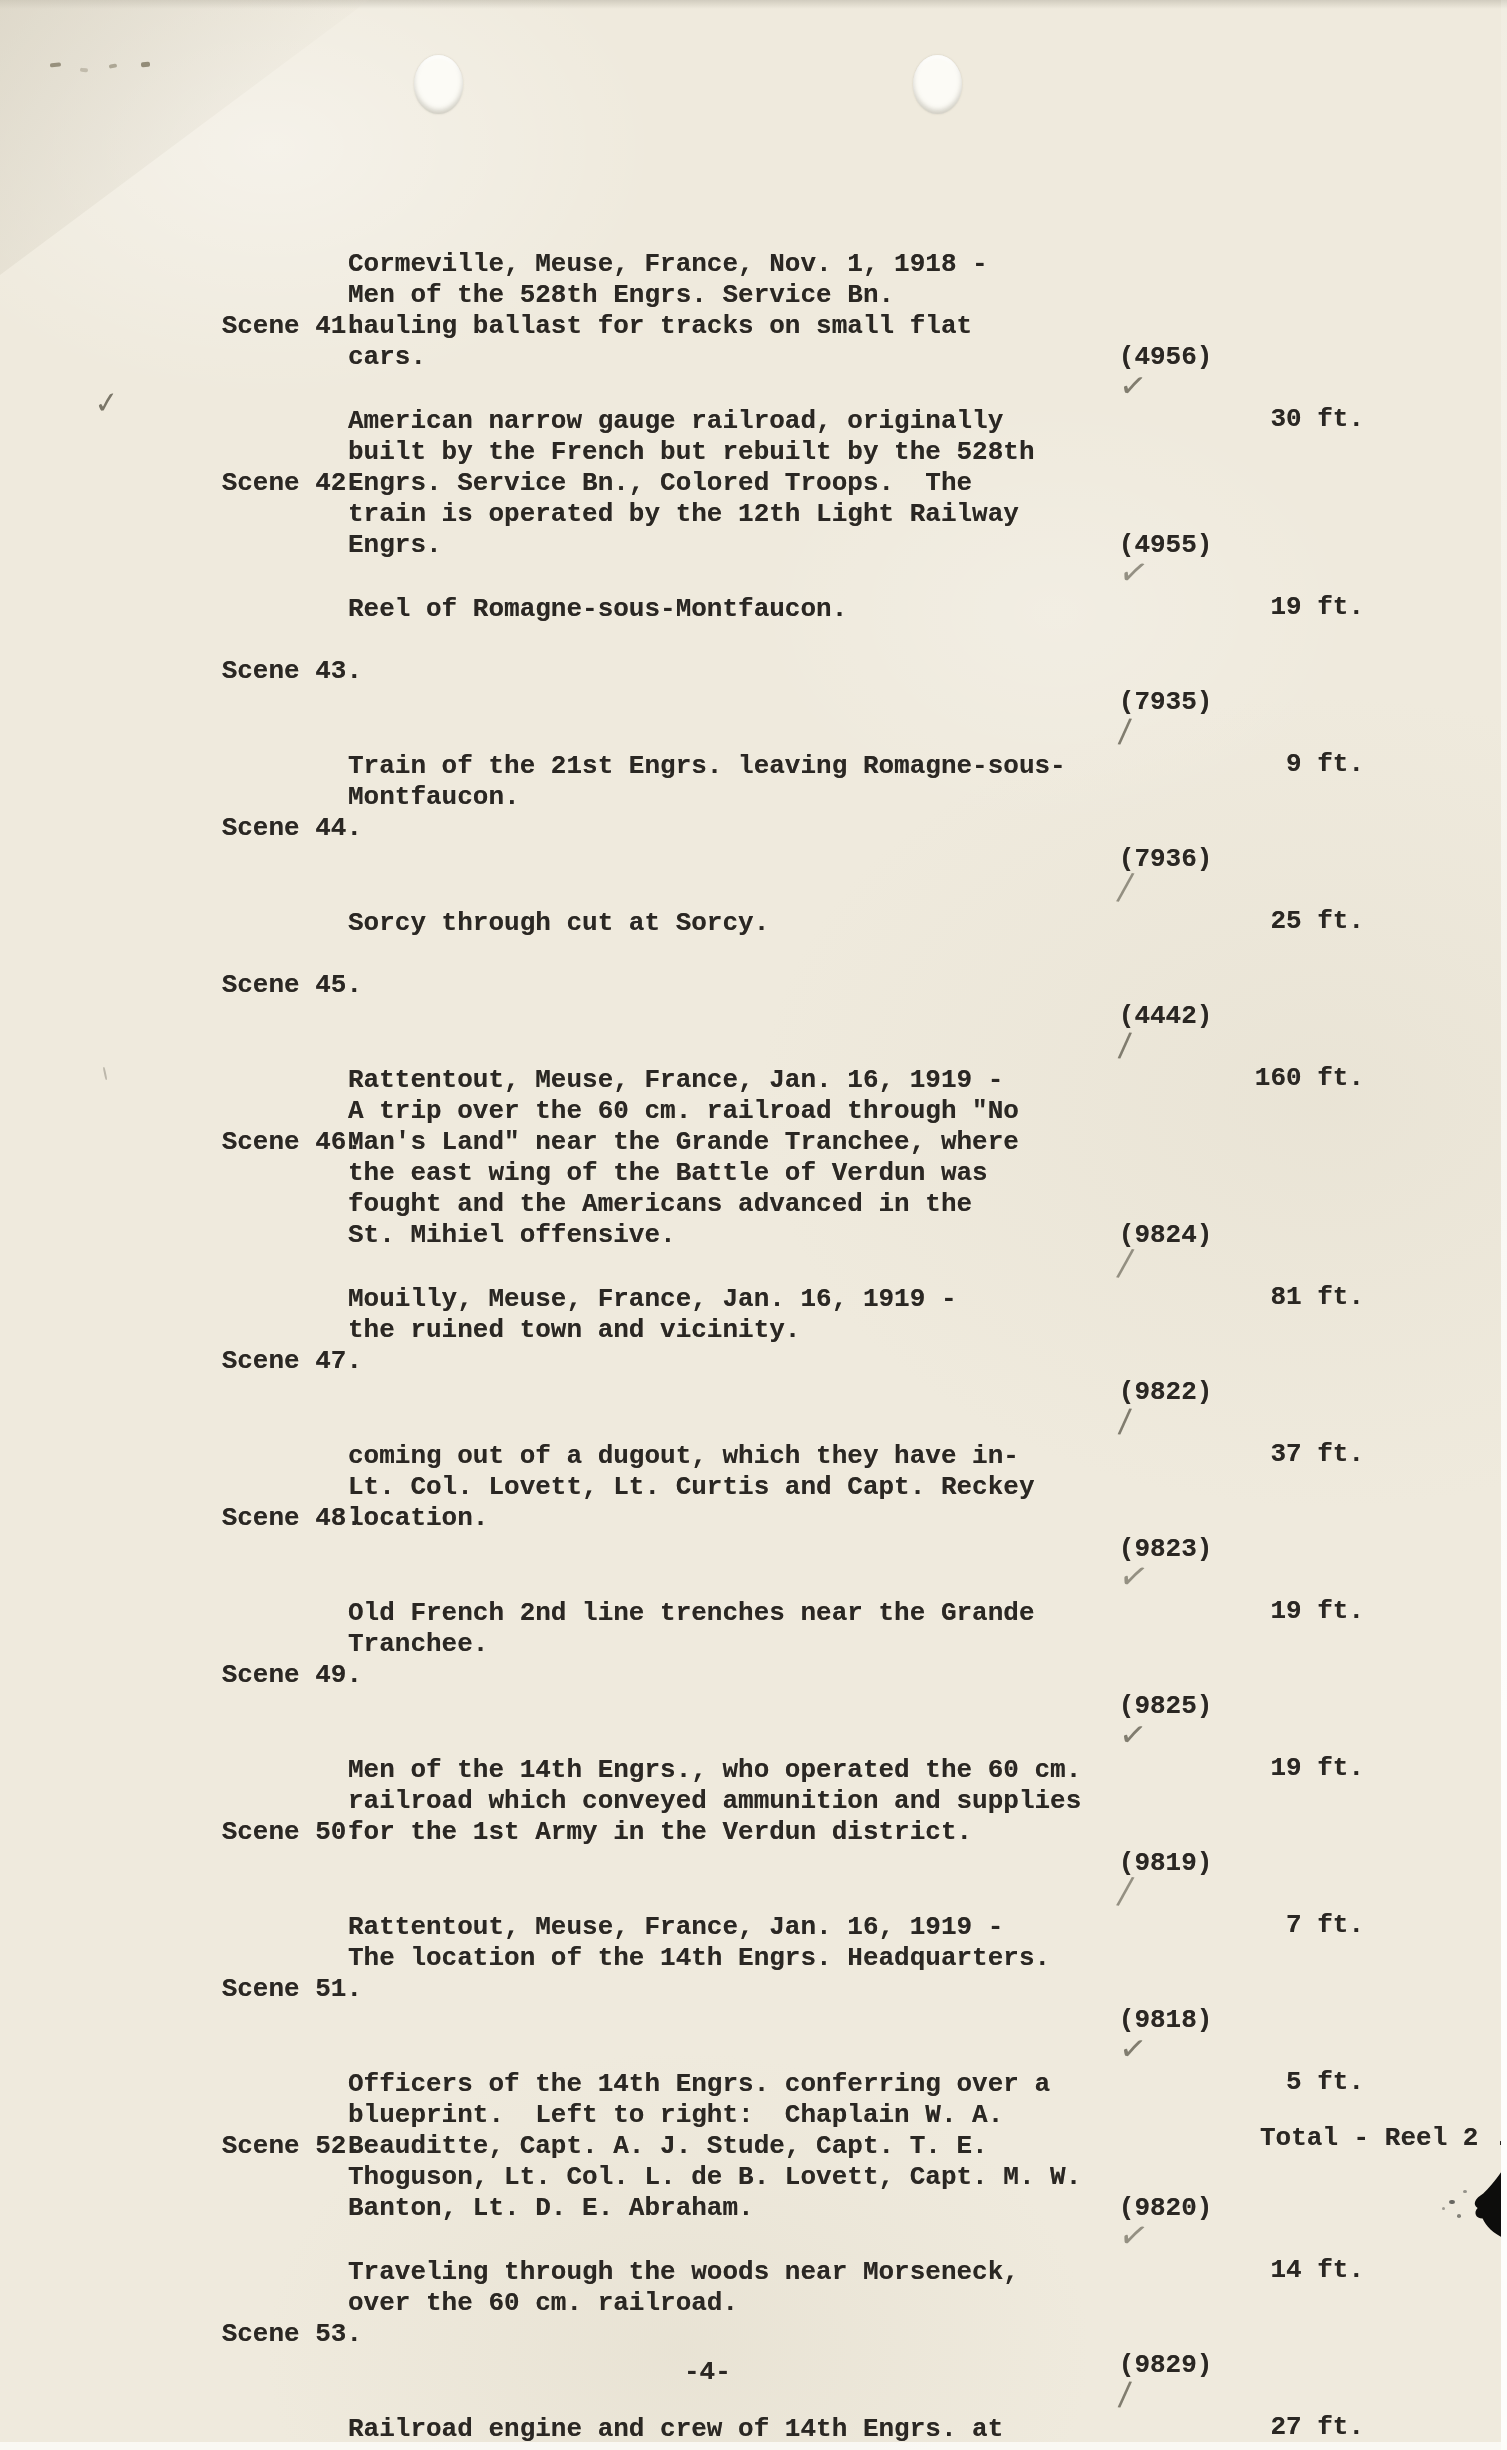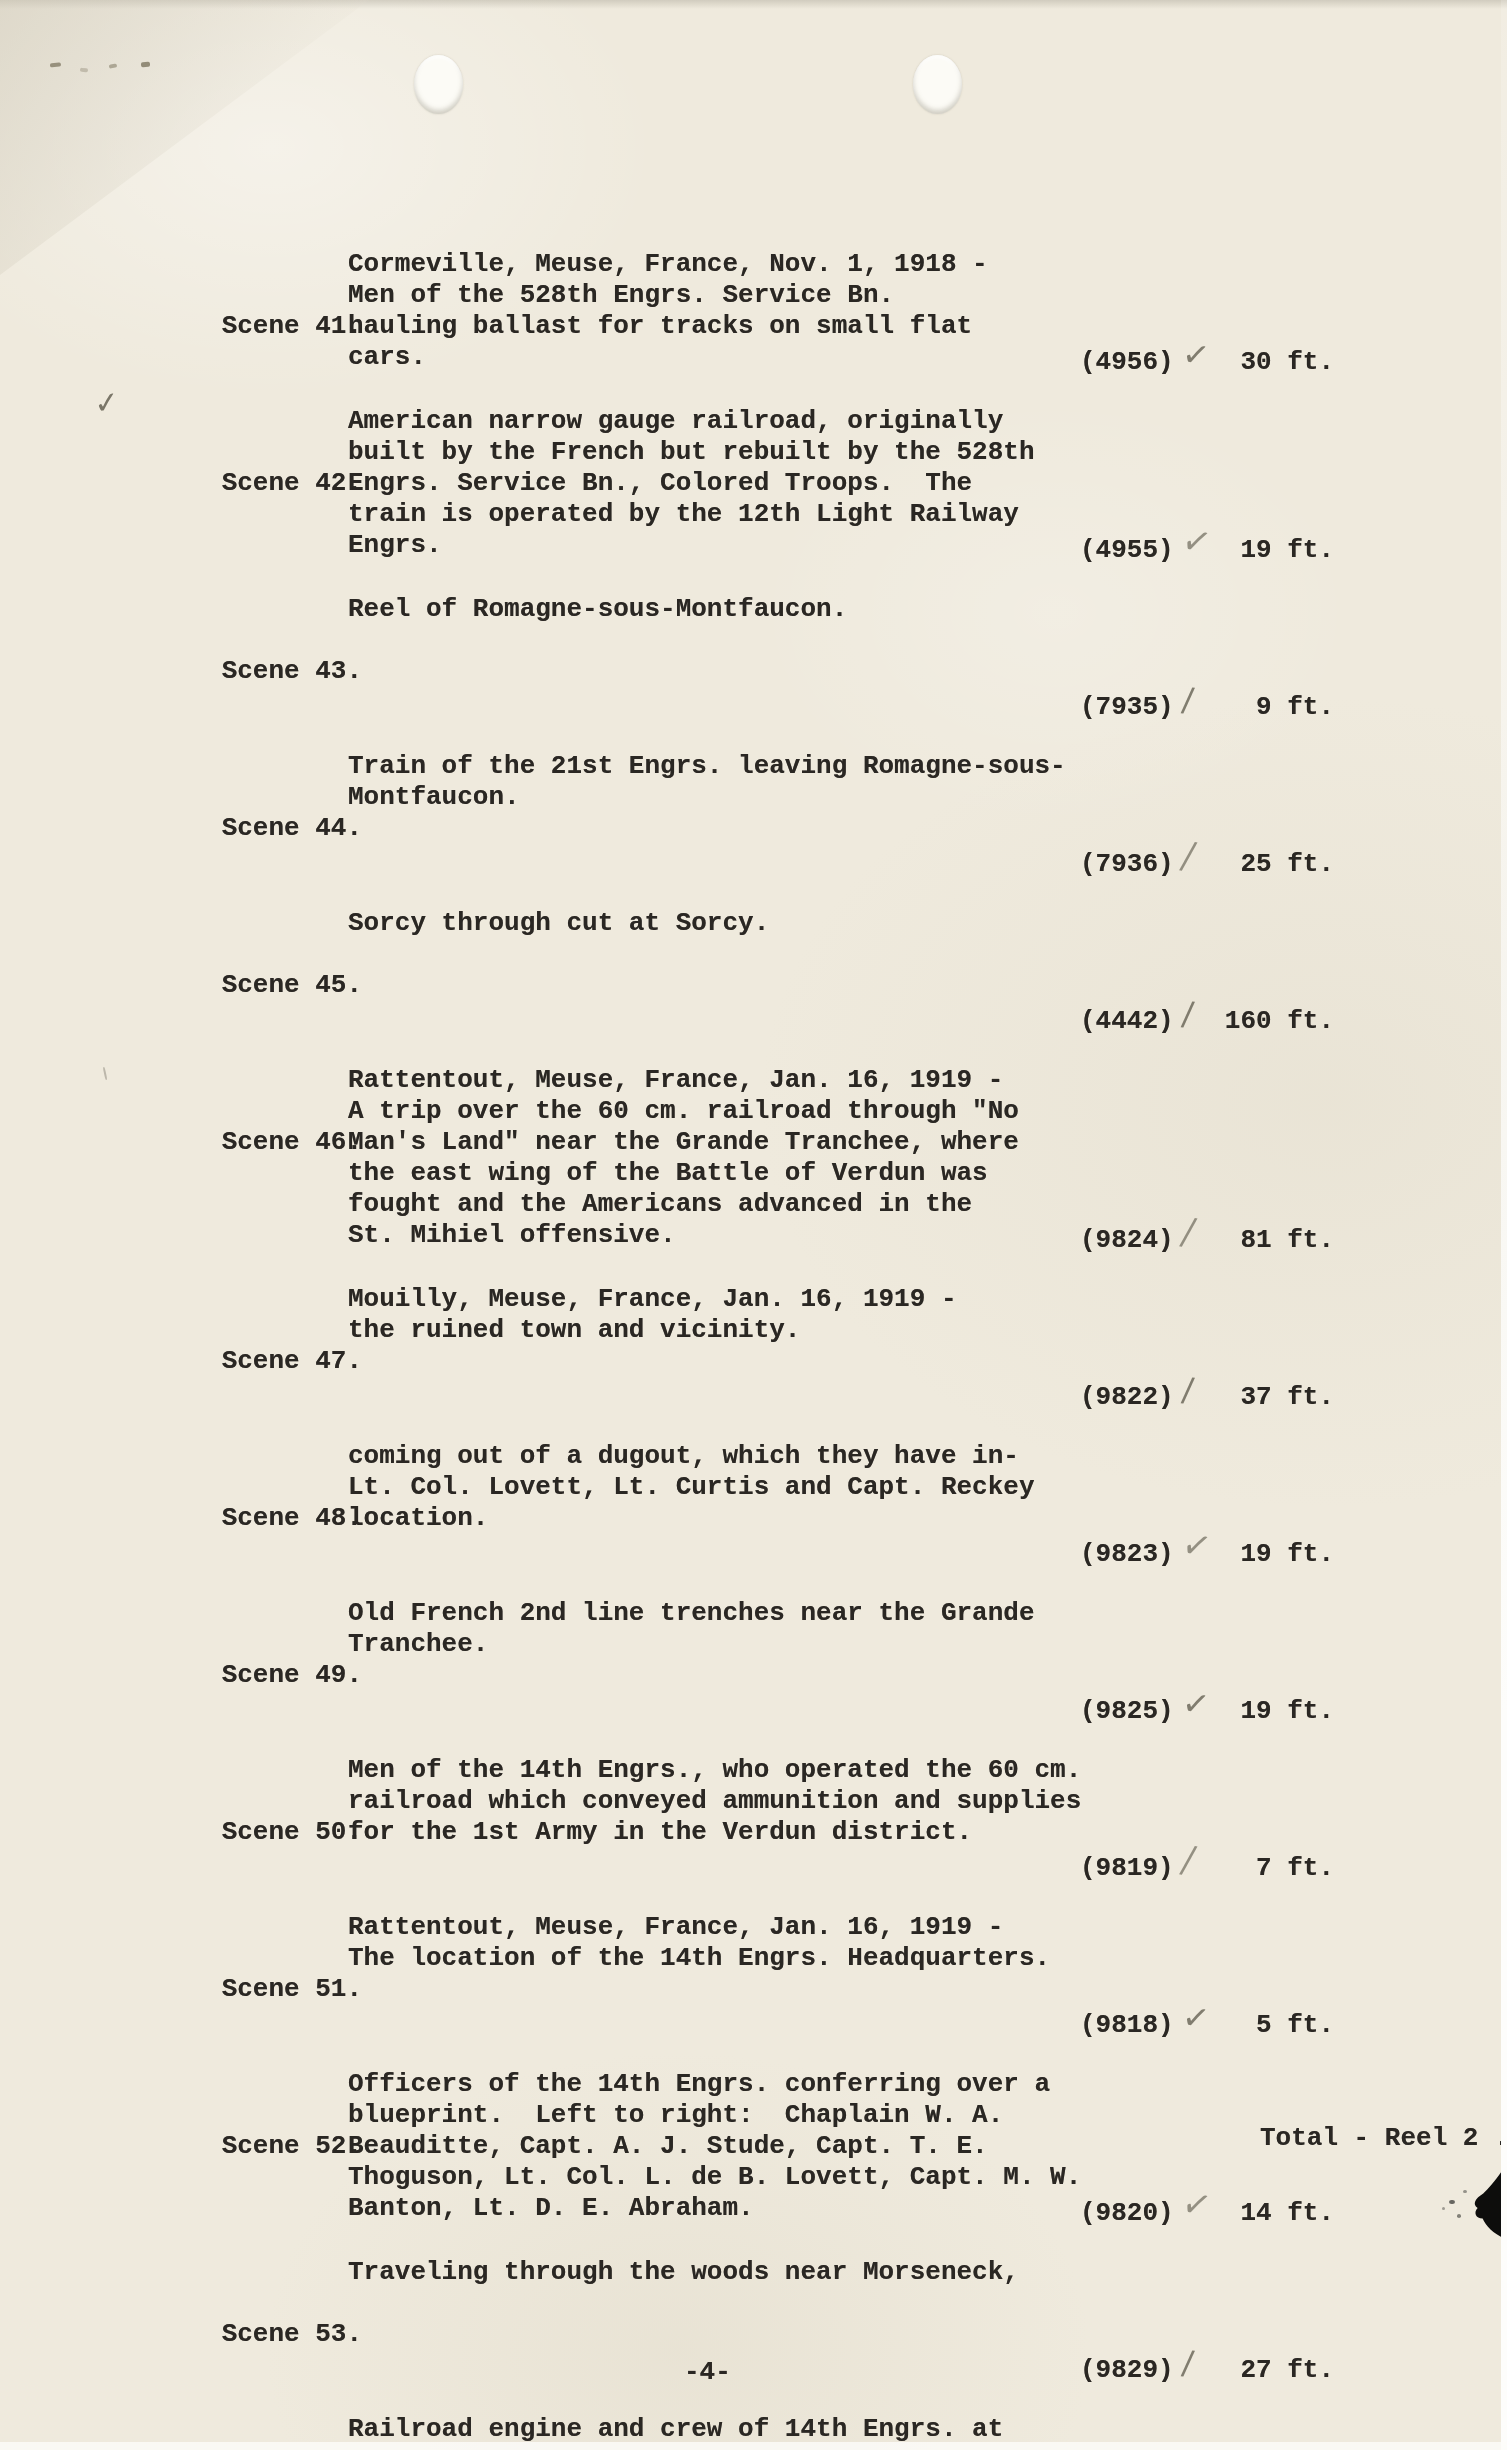--- a/index.html
+++ b/index.html
@@ -44,22 +44,22 @@
   .stray-mark { position:absolute; left:104px; top:1067px; width:1.9px; height:12.5px;
     background:rgba(95,90,78,.35); border-radius:40%; transform:rotate(-12deg); }
 
   .content { position:absolute; top:249px; left:128px; width:1236px;
     font-size:26px; line-height:31px; font-weight:700;
     text-shadow:0 0 0.6px rgba(45,40,35,.5); }
   .scene { position:relative; display:grid; grid-template-columns:188px auto; margin-bottom:33px; }
   .scene-label { position:relative; white-space:pre; }
   .scene-desc { white-space:pre;margin-left:32px; }
   .desc-line { height:31px; }
-  .scene-meta { position:absolute; left:952px; bottom:0; width:254px; height:31px;
-    display:flex; align-items:baseline; }
+  .scene-meta { position:absolute; left:982px; bottom:0; width:254px; height:31px;
+    display:flex; align-items:baseline;flex-direction:column; }
   .catalog { white-space:pre; }
   .check { margin-left:8.8px; display:inline-block;
     font-family:"DejaVu Sans",sans-serif; font-weight:400;
     font-size:33px; line-height:31px; color:#6e6a5c; opacity:.85;
     text-shadow:none; transform:rotate(7deg) translateY(-3.1px); }
   .scene:nth-child(even) .check { transform:rotate(14deg) translateY(-4.4px) scaleY(1.15); opacity:.7; }
   .footage { margin-left:auto; white-space:pre; }
   .margin-check { position:absolute; left:-34px; top:-19px;
     font-family:"DejaVu Sans",sans-serif; font-weight:400; text-shadow:none;
     font-size:30px; color:#6e6a5c; opacity:.9; transform:rotate(-6deg); }
@@ -247,21 +247,21 @@
       <span class="check">✓</span>
       <span class="footage">14 ft.</span>
     </div>
   </div>
 
   <div class="scene">
     <div class="scene-label">
       
       <span>Scene 53.</span>
     </div>
-    <div class="scene-desc"><div class="desc-line">Traveling through the woods near Morseneck,</div></div>
+    <div class="scene-desc"><div class="desc-line">Traveling through the woods near Morseneck,</div><div class="desc-line">over the 60 cm. railroad.</div></div>
     <div class="scene-meta">
       <span class="catalog">(9829)</span>
       <span class="check">∕</span>
       <span class="footage">27 ft.</span>
     </div>
   </div>
 
   <div class="scene">
     <div class="scene-label">
       

